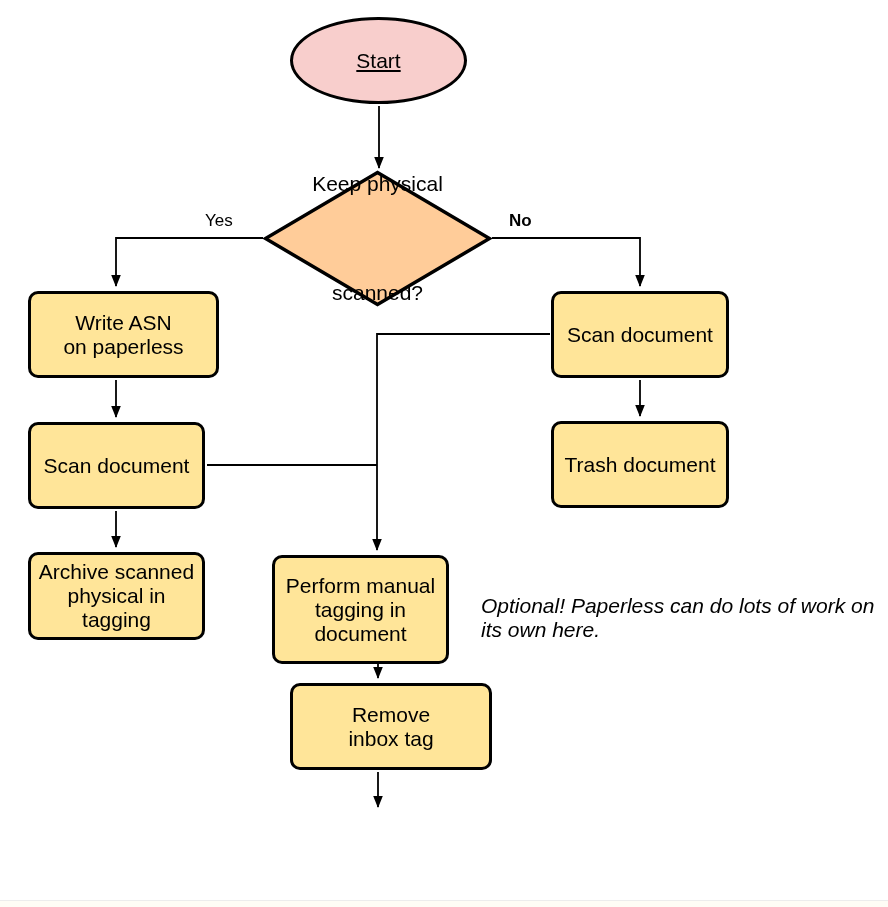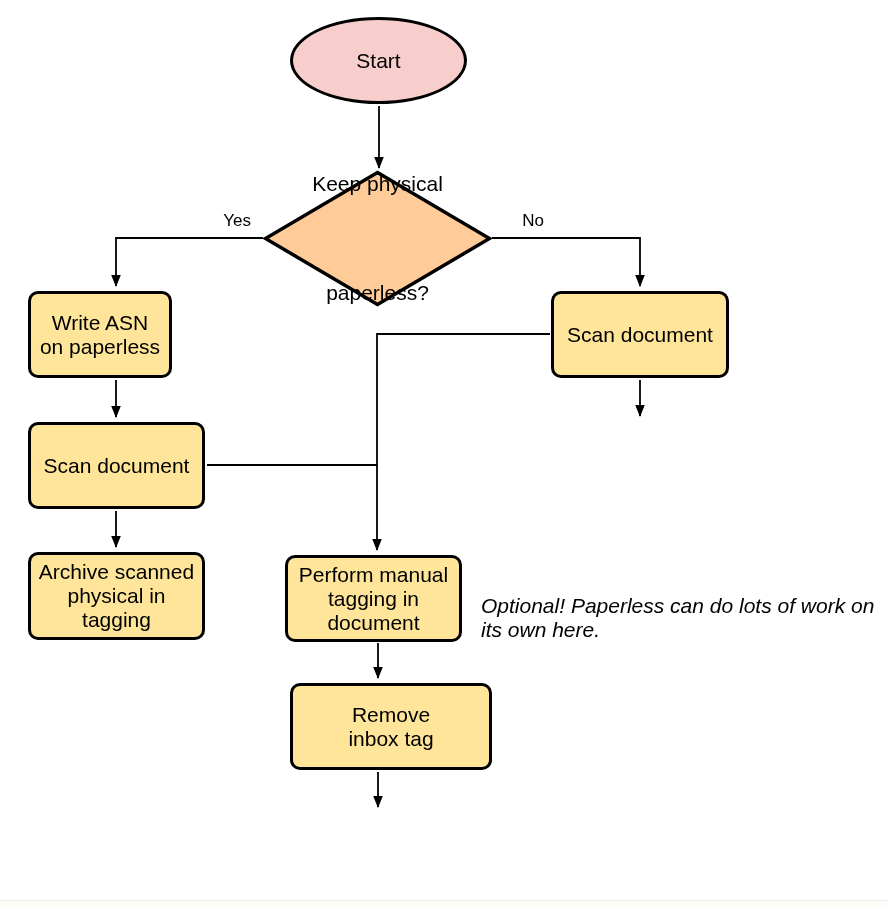--- a/index.html
+++ b/index.html
@@ -61,21 +61,21 @@
     flex-direction: column;
     align-items: center;
     justify-content: space-between;
     text-align: center;
     font-size: 21px;
     line-height: 24px;
   }
   .edge-label {
     position: absolute;
     width: 46px;
-    text-align: right;
+    text-align: left;
     font-size: 17px;
     line-height: 20px;
   }
   .annotation {
     position: absolute;
     left: 481px; top: 594px;
     width: 410px;
     font-size: 21px;
     line-height: 24px;
     font-style: italic;
@@ -116,61 +116,64 @@
     <path class="edge" d="M207 465 L377 465"></path>
     <path class="edge" d="M378 643 L378 678" marker-end="url(#arrowhead)"></path>
     <path class="edge" d="M378 772 L378 807" marker-end="url(#arrowhead)"></path>
   </svg>
 
   <svg class="diamond-shape" width="229" height="137" viewBox="0 0 229 137" xmlns="http://www.w3.org/2000/svg">
     <polygon points="114.5,2.5 226.5,68.5 114.5,134.5 2.5,68.5"></polygon>
   </svg>
   <div class="diamond-label">
     <span class="line">Keep physical</span>
-    <span class="line">paperless?</span>
+    <span class="line">scanned?</span>
   </div>
 
-  <div class="node ellipse-node" style="left:290px; top:17px; width:177px; height:87px;">
+  <div class="node ellipse-node" style="left:290px; top:17px; width:177px; height:87px;text-decoration:underline;">
     <span class="line">Start</span>
   </div>
 
-  <div class="node rect-node" style="left:28px; top:291px; width:144px; height:87px;">
+  <div class="node rect-node" style="left:28px; top:291px; width:191px; height:87px;">
     <span class="line">Write ASN</span>
     <span class="line">on paperless</span>
   </div>
 
   <div class="node rect-node" style="left:28px; top:422px; width:177px; height:87px;">
     <span class="line">Scan document</span>
   </div>
 
   <div class="node rect-node" style="left:28px; top:552px; width:177px; height:88px;text-align:center;">
     <span class="line">Archive scanned</span>
     <span class="line">physical in</span>
     <span class="line">tagging</span>
   </div>
 
   <div class="node rect-node" style="left:551px; top:291px; width:178px; height:87px;">
     <span class="line">Scan document</span>
   </div>
 
+  <div class="node rect-node" style="left:551px; top:421px; width:178px; height:87px;">
+    <span class="line">Trash document</span>
+  </div>
 
-  <div class="node rect-node" style="left:285px; top:555px; width:177px; height:87px;">
+  <div class="node rect-node" style="left:272px; top:555px; width:177px; height:109px;">
     <span class="line">Perform manual</span>
     <span class="line">tagging in</span>
     <span class="line">document</span>
   </div>
 
   <div class="node rect-node" style="left:290px; top:683px; width:202px; height:87px;">
     <span class="line">Remove</span>
     <span class="line">inbox tag</span>
   </div>
 
 
   <div class="edge-label" style="left:205px; top:211px;">Yes</div>
-  <div class="edge-label" style="left:498px; top:211px;">No</div>
+  <div class="edge-label" style="left:509px; top:211px;font-weight:bold;">No</div>
 
   <div class="annotation">
     <span>Optional! Paperless can do lots of work on</span>
     <span>its own here.</span>
   </div>
 
   <div class="footer-divider"></div>
   <div class="footer-strip"></div>
 
 </div>

